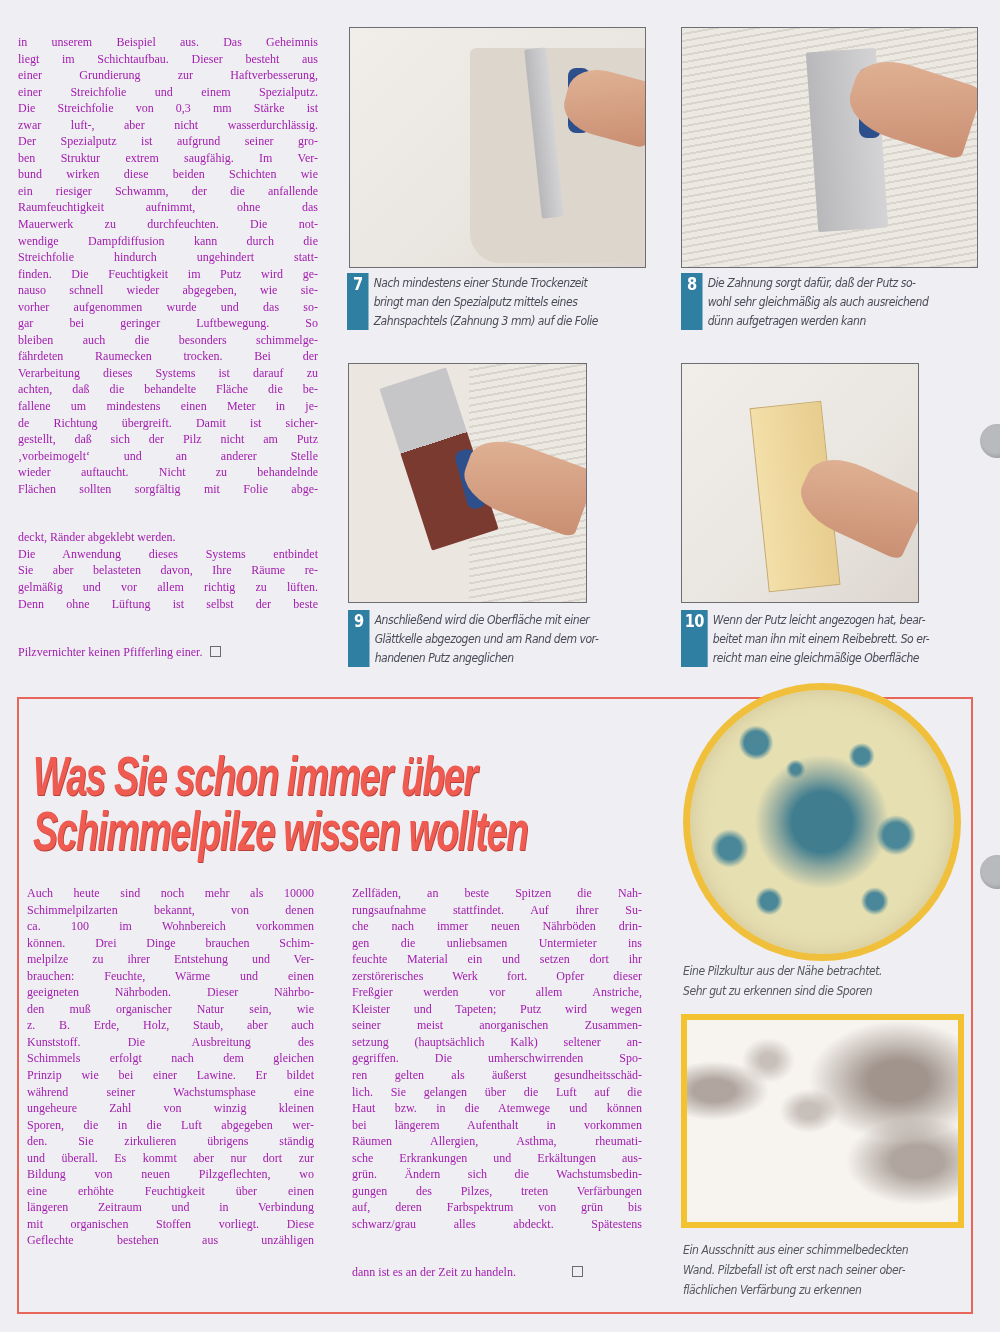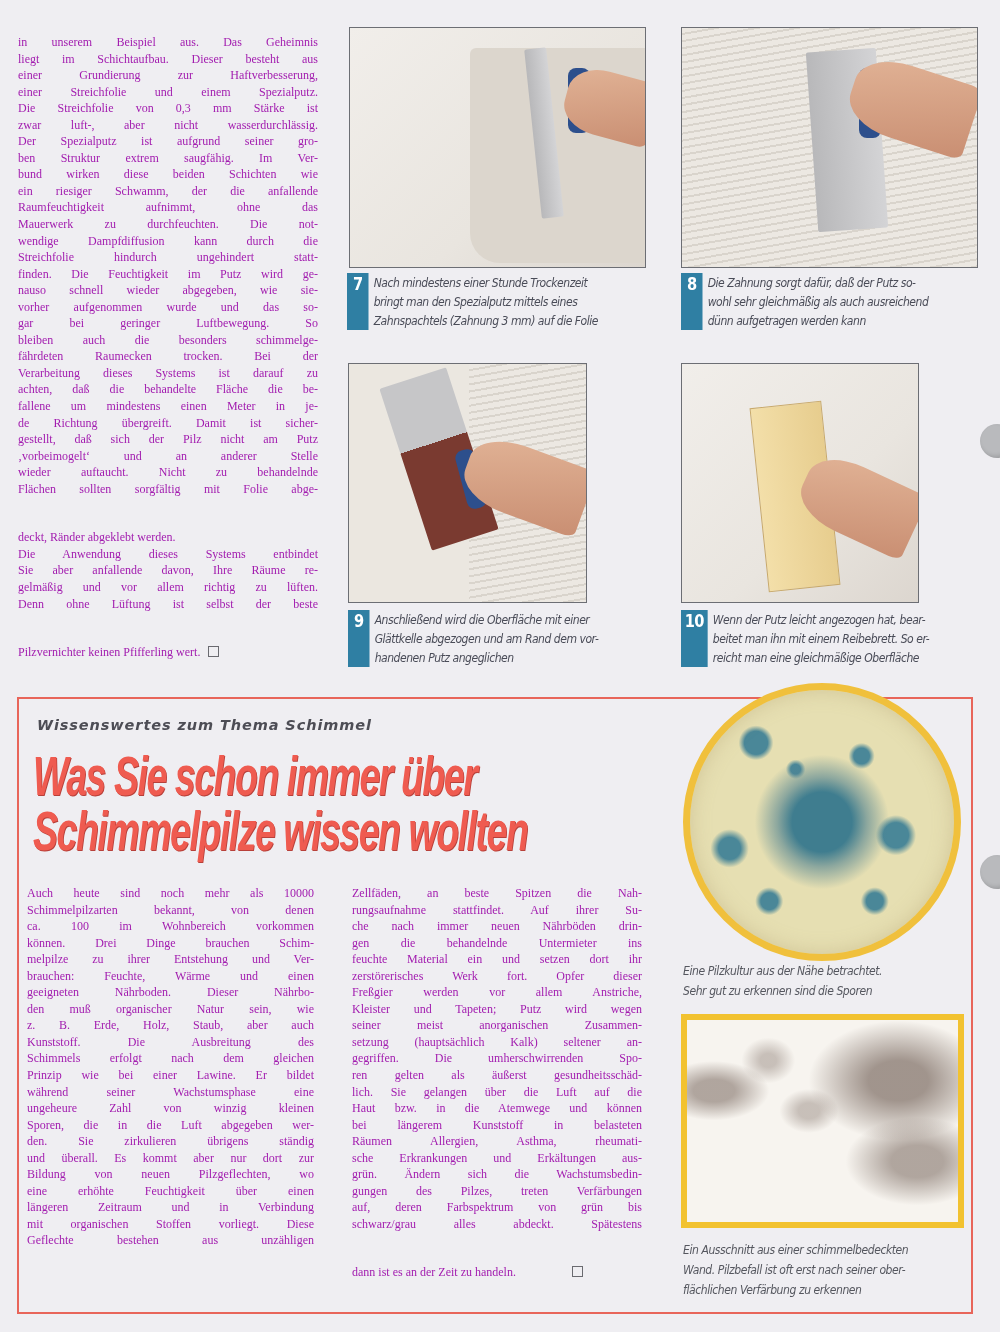--- a/index.html
+++ b/index.html
@@ -164,24 +164,24 @@
   <span class="line">Verarbeitung dieses Systems ist darauf zu</span>
   <span class="line">achten, daß die behandelte Fläche die be-</span>
   <span class="line">fallene um mindestens einen Meter in je-</span>
   <span class="line">de Richtung übergreift. Damit ist sicher-</span>
   <span class="line">gestellt, daß sich der Pilz nicht am Putz</span>
   <span class="line">‚vorbeimogelt‘ und an anderer Stelle</span>
   <span class="line">wieder auftaucht. Nicht zu behandelnde</span>
   <span class="line">Flächen sollten sorgfältig mit Folie abge-</span>
   <span class="line last">deckt, Ränder abgeklebt werden.</span>
   <span class="line">Die Anwendung dieses Systems entbindet</span>
-  <span class="line">Sie aber anfallende davon, Ihre Räume re-</span>
+  <span class="line">Sie aber belasteten davon, Ihre Räume re-</span>
   <span class="line">gelmäßig und vor allem richtig zu lüften.</span>
   <span class="line">Denn ohne Lüftung ist selbst der beste</span>
-  <span class="line last"><span>Pilzvernichter keinen Pfifferling wert.</span><span class="end-mark"></span></span>
+  <span class="line last"><span>Pilzvernichter keinen Pfifferling einer.</span><span class="end-mark"></span></span>
 </div>
 
 <div class="photo wall-smooth" style="left:349px; top:27px; width:297px; height:241px;">
   <div style="position:absolute;left:120px;top:20px;width:200px;height:215px;background:#dcd6cd;border-radius:6px 0 0 30px;"></div>
   <div class="trowel" style="left:183px;top:20px;width:22px;height:170px;transform:rotate(-6deg);"></div>
   <div class="handle" style="left:218px;top:40px;width:22px;height:65px;"></div>
   <div class="hand" style="left:215px;top:45px;width:90px;height:65px;transform:rotate(15deg);"></div>
 </div>
 <div class="caption" style="left:347px; top:273px;">
   <div class="cap-num">7</div>
@@ -228,21 +228,20 @@
 <div class="caption" style="left:681px; top:610px;">
   <div class="cap-num" style="width:31px;">10</div>
   <div class="cap-text">
     <div>Wenn der Putz leicht angezogen hat, bear-</div>
     <div>beitet man ihn mit einem Reibebrett. So er-</div>
     <div>reicht man eine gleichmäßige Oberfläche</div>
   </div>
 </div>
 
 <div id="info-box">
-  <div id="kicker">Wissenswertes zum Thema Schimmel</div>
   <div id="headline">
     <div>Was Sie schon immer über</div>
     <div>Schimmelpilze wissen wollten</div>
   </div>
 
   <div id="box-col1" class="col-text">
     <span class="line">Auch heute sind noch mehr als 10000</span>
     <span class="line">Schimmelpilzarten bekannt, von denen</span>
     <span class="line">ca. 100 im Wohnbereich vorkommen</span>
     <span class="line">können. Drei Dinge brauchen Schim-</span>
@@ -263,32 +262,32 @@
     <span class="line">eine erhöhte Feuchtigkeit über einen</span>
     <span class="line">längeren Zeitraum und in Verbindung</span>
     <span class="line">mit organischen Stoffen vorliegt. Diese</span>
     <span class="line">Geflechte bestehen aus unzähligen</span>
   </div>
 
   <div id="box-col2" class="col-text">
     <span class="line">Zellfäden, an beste Spitzen die Nah-</span>
     <span class="line">rungsaufnahme stattfindet. Auf ihrer Su-</span>
     <span class="line">che nach immer neuen Nährböden drin-</span>
-    <span class="line">gen die behandelnde Untermieter ins</span>
+    <span class="line">gen die unliebsamen Untermieter ins</span>
     <span class="line">feuchte Material ein und setzen dort ihr</span>
     <span class="line">zerstörerisches Werk fort. Opfer dieser</span>
     <span class="line">Freßgier werden vor allem Anstriche,</span>
     <span class="line">Kleister und Tapeten; Putz wird wegen</span>
     <span class="line">seiner meist anorganischen Zusammen-</span>
     <span class="line">setzung (hauptsächlich Kalk) seltener an-</span>
     <span class="line">gegriffen. Die umherschwirrenden Spo-</span>
     <span class="line">ren gelten als äußerst gesundheitsschäd-</span>
     <span class="line">lich. Sie gelangen über die Luft auf die</span>
     <span class="line">Haut bzw. in die Atemwege und können</span>
-    <span class="line">bei längerem Kunststoff in belasteten</span>
+    <span class="line">bei längerem Aufenthalt in vorkommen</span>
     <span class="line">Räumen Allergien, Asthma, rheumati-</span>
     <span class="line">sche Erkrankungen und Erkältungen aus-</span>
     <span class="line">grün. Ändern sich die Wachstumsbedin-</span>
     <span class="line">gungen des Pilzes, treten Verfärbungen</span>
     <span class="line">auf, deren Farbspektrum von grün bis</span>
     <span class="line">schwarz/grau alles abdeckt. Spätestens</span>
     <span class="line last"><span>dann ist es an der Zeit zu handeln.</span><span class="end-mark" style="margin-left:56px;"></span></span>
   </div>
 
   <div class="side-caption" style="left:664px; top:262px;">

